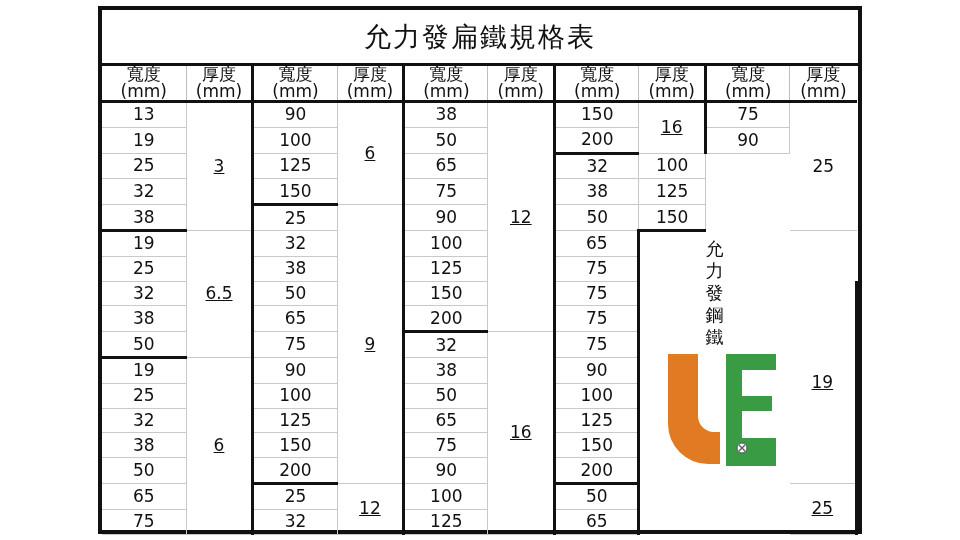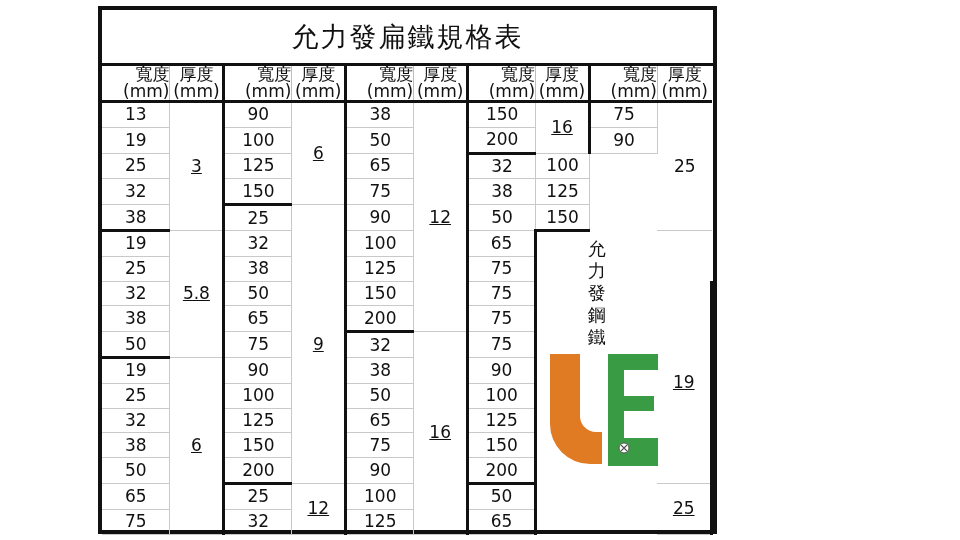--- a/index.html
+++ b/index.html
@@ -5,21 +5,21 @@
   html,body{margin:0;padding:0;}
   body{
     width:960px;height:540px;
     background:#ffffff;
     font-family:"DejaVu Sans","Liberation Sans",sans-serif;
     overflow:hidden;
   }
   .sheet{
     position:absolute;
     left:98px;top:6px;
-    width:619px;height:528px;
+    width:764px;height:528px;
     border:4px solid #111;
     box-sizing:border-box;
     background:#fff;
   }
   .title{
     height:56px;
     display:flex;align-items:center;justify-content:center;
     font-size:27px;
     letter-spacing:2px;
     color:#111;
@@ -44,21 +44,21 @@
   col.w{width:9.2%;}
   col.t{width:7.3%;}
 
   
   .hdr td{
     font-size:15px;
     height:52px;
     border-bottom:3px solid #111;
     line-height:1.15;
   }
-  .hdr td.w{border-right:1px solid #bdbdbd;text-align:right;}
+  .hdr td.w{border-right:1px solid #bdbdbd;}
   .hdr td.t{border-right:3px solid #111;}
   .hdr td.tlast{border-right:none;}
 
   
   .cw{border-right:1px solid #c9c9c9;border-bottom:1px solid #c9c9c9;}
   .ct{border-right:3px solid #111;border-bottom:1px solid #c9c9c9;text-decoration:underline;}
   .ctl{border-right:none;border-bottom:1px solid #c9c9c9;}
   .grp-end{border-bottom:3px solid #111 !important;}
 
   .logo-cell{
@@ -192,21 +192,21 @@
       <td class="cw grp-end">38</td>
       <td class="cw">25</td>
       <td class="ct" rowspan="11">9</td>
       <td class="cw">90</td>
       <td class="cw">50</td>
       <td class="cw grp-end">150</td>
     </tr>
 
     <tr>
       <td class="cw">19</td>
-      <td class="ct" rowspan="5">5.8</td>
+      <td class="ct" rowspan="5">6.5</td>
       <td class="cw">32</td>
       <td class="cw">100</td>
       <td class="cw">65</td>
       <td class="logo-cell" rowspan="13" colspan="2">
         <div class="logo-wrap">
           <div class="logo-text">允</div>
           <div class="logo-text">力</div>
           <div class="logo-text">發</div>
           <div class="logo-text">鋼</div>
           <div class="logo-text">鐵</div>

